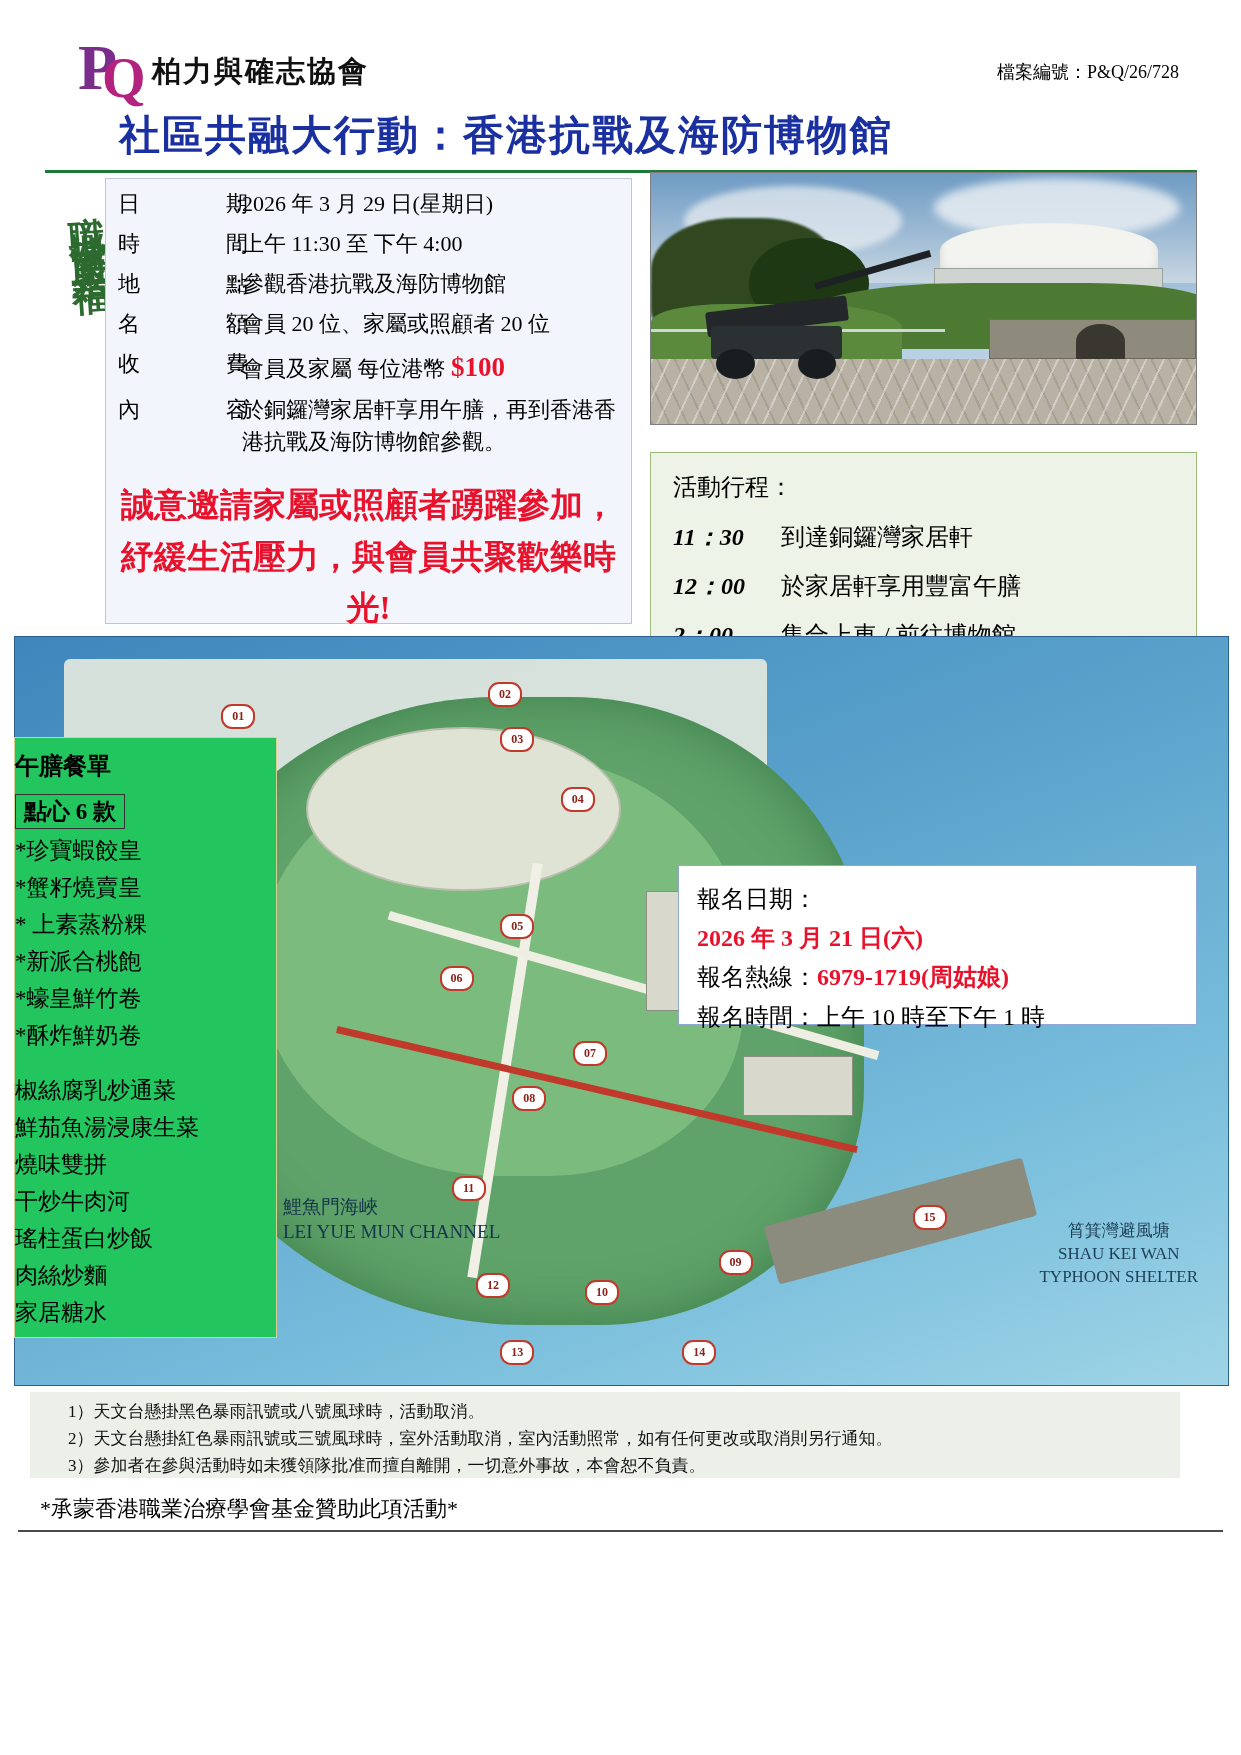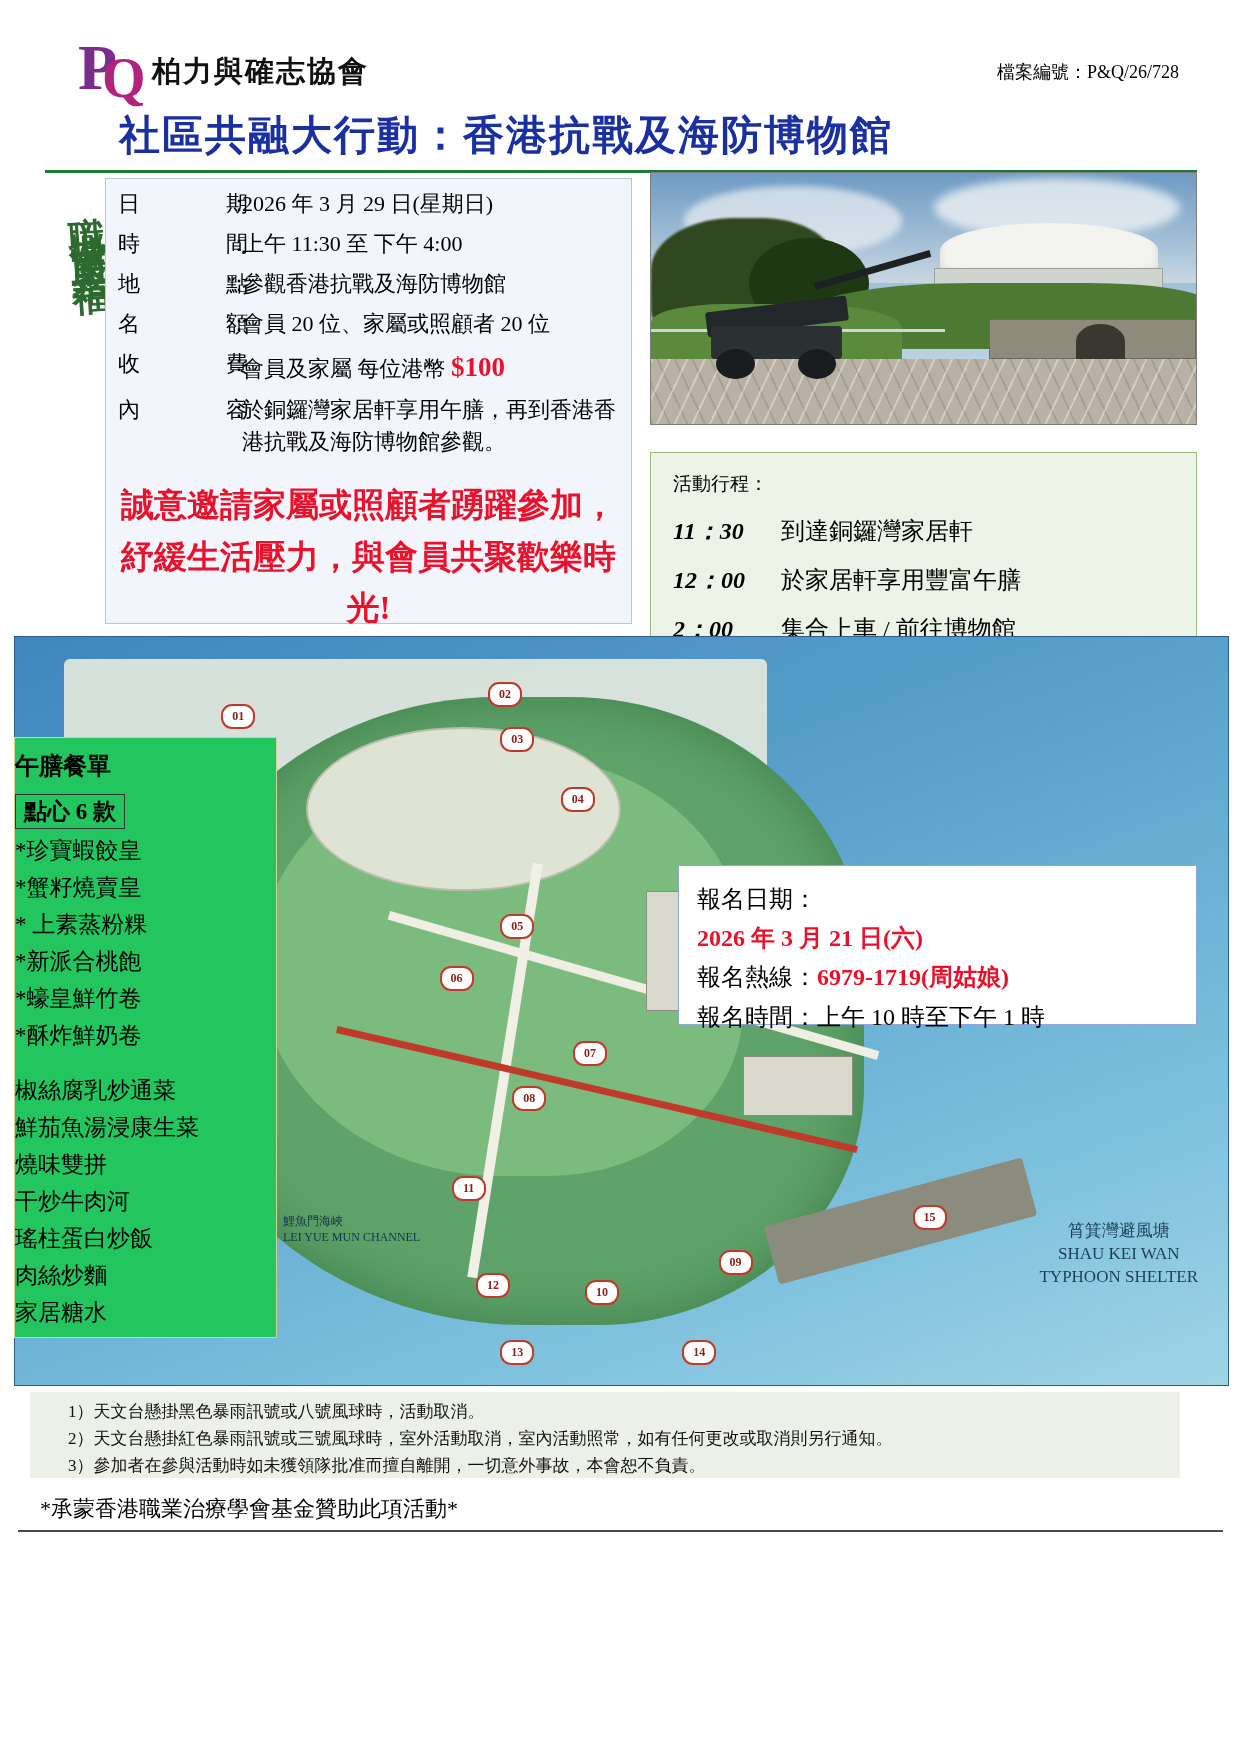--- a/index.html
+++ b/index.html
@@ -176,21 +176,21 @@
     background:#1a1d20; border-radius:50%;
   }
 
   
   #itinerary {
     position:absolute; left:650px; top:452px; width:547px; height:391px;
     background:#edf3e6;
     border:1px solid #9dba7c;
     padding:18px 18px 0 22px;
   }
-  #itinerary .itin-title { font-size:19px; margin-bottom:16px; }
+  #itinerary .itin-title { font-size:24px; margin-bottom:16px; }
   .itin-row {
     display:flex; font-size:24px; margin-top:19px; line-height:1.25;
   }
   .itin-row .t { width:108px; flex:0 0 108px; font-weight:bold;font-style:italic; }
   .itin-row .d { flex:1; }
   .itin-sub {
     font-size:24px; margin-top:6px; padding-left:120px;
   }
 
   
@@ -252,21 +252,21 @@
     position:absolute; left:62%; top:74%; width:22%; height:8%;
     background:#8b8b7e; transform:rotate(-15deg); border-radius:4px;
   }
   #map .harbour-label {
     position:absolute; right:30px; bottom:96px;
     color:#1d3e57; font-size:17px; line-height:1.35; text-align:center;
     font-family:"Liberation Serif", serif;
   }
   #map .channel-label {
     position:absolute; left:268px; bottom:140px;
-    color:#14354c; font-size:12px; line-height:1.35;margin-top:29px;
+    color:#14354c; font-size:19px; line-height:1.35;margin-top:29px;
   }
   .map-pin {
     position:absolute; width:34px; height:25px; border-radius:11px;
     background:#ffffff; border:2px solid #c0392b;
     color:#8b2119; font-size:12px; font-weight:bold;
     display:flex; align-items:center; justify-content:center;
   }
 
   
   #menu-box {

